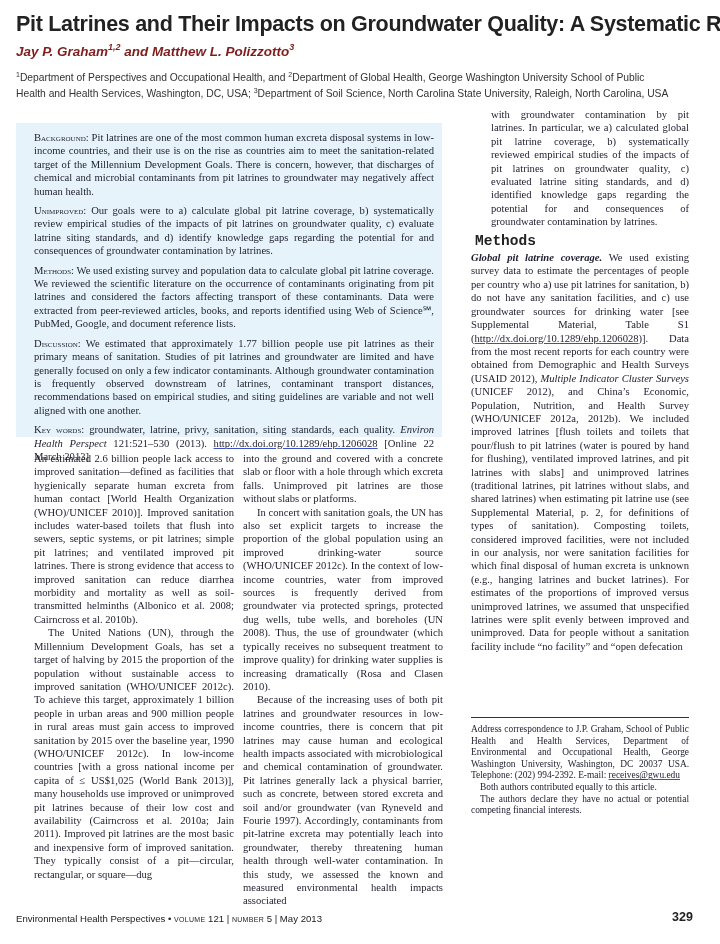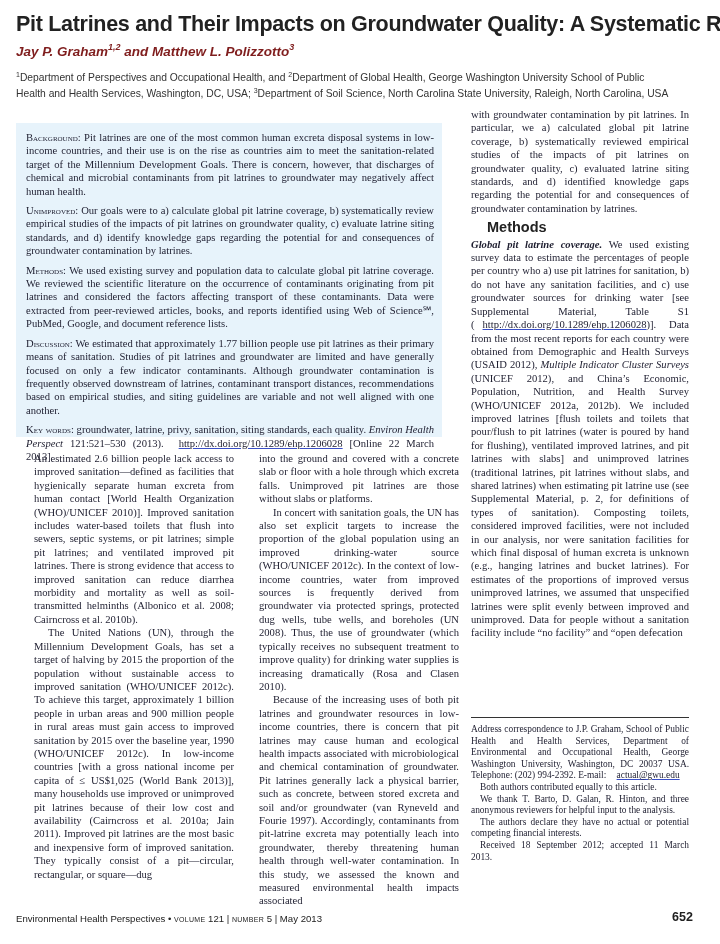--- a/index.html
+++ b/index.html
@@ -6,33 +6,33 @@
   body { width: 720px; height: 944px; position: relative; overflow: hidden; color: #1a1a2e; }
   .serif { font-family: "Liberation Serif", "DejaVu Serif", serif; }
   .sans { font-family: "Liberation Sans", "DejaVu Sans", sans-serif; }
 
   .title { position: absolute; left: 16px; top: 12px; width: 700px; font-size: 21.5px; font-weight: bold; color: #222; letter-spacing: -0.3px; white-space: nowrap; }
   .authors { position: absolute; left: 16px; top: 42px; font-size: 13.5px; font-weight: bold; font-style: italic; color: #7f1d1d; }
   .authors sup { font-size: 9px; }
   .affil { position: absolute; left: 16px; top: 68px; width: 660px; font-size: 10.3px; line-height: 13px; color: #333; }
   .affil sup { font-size: 7px; }
 
-  .abstract { position: absolute; left: 16px; top: 123px; width: 426px; height: 314px; background: #e7f3fb; padding: 8px 8px 0 10px; box-sizing: border-box; }
+  .abstract { position: absolute; left: 16px; top: 123px; width: 426px; height: 314px; background: #e7f3fb; padding: 8px 8px 0 18px; box-sizing: border-box; }
   .abstract p { margin: 0 0 6px 0; font-size: 10.6px; line-height: 13.4px; text-align: justify; color: #1d1d2f; }
   .sc { font-variant: small-caps; }
-  .link { color: #1d1d2f; text-decoration: underline; text-decoration-color: #3a4fc8; margin-left: 8px; }
+  .link { color: #1d1d2f; text-decoration: underline; text-decoration-color: #3a4fc8; }
 
   .col { position: absolute; font-size: 10.6px; line-height: 13.4px; text-align: justify; color: #1d1d2f; }
   .col p { margin: 0; }
   .col p.indent { text-indent: 14px; }
   .col1 { left: 22px; top: 452px; width: 200px; margin-left: 12px; }
-  .col2 { left: 243px; top: 452px; width: 200px; margin-left: 16px; }
+  .col2 { left: 243px; top: 452px; width: 200px; }
   .col3 { left: 471px; top: 108px; width: 218px; }
-  .col3 .continued { margin-bottom: 6px; }
-  .heading { font-family: Liberation Sans, sans-serif; font-weight: bold; font-size: 14.5px; color: #222; margin: 2px 0 3px 16px; text-align: left; }
+  .col3 .continued { margin-bottom: 6px; margin-left: 20px; }
+  .heading { font-family: Liberation Mono, monospace; font-weight: bold; font-size: 14.5px; color: #222; margin: 2px 0 3px 4px; text-align: left; }
   .runin { font-weight: bold; font-style: italic; }
 
   .footnotes { position: absolute; left: 471px; top: 717px; width: 218px; border-top: 1.2px solid #333; padding-top: 6px; font-size: 9.4px; line-height: 11.6px; color: #1d1d2f; text-align: justify; }
   .footnotes p { margin: 0; }
   .footnotes p.indent { text-indent: 9px; }
 
   .footer-left { position: absolute; left: 16px; top: 913px; font-size: 9.6px; color: #222; white-space: nowrap; }
   .footer-left .small { font-size: 7px; letter-spacing: 0.3px; }
   .footer-right { position: absolute; left: 672px; top: 910px; font-size: 12.5px; font-weight: bold; color: #222; }
 </style>
@@ -68,23 +68,21 @@
   <p class="indent">Because of the increasing uses of both pit latrines and groundwater resources in low-income countries, there is concern that pit latrines may cause human and ecological health impacts associated with microbiological and chemical contamination of groundwater. Pit latrines generally lack a physical barrier, such as concrete, between stored excreta and soil and/or groundwater (van Ryneveld and Fourie 1997). Accordingly, contaminants from pit-latrine excreta may potentially leach into groundwater, thereby threatening human health through well-water contamination. In this study, we assessed the known and measured environmental health impacts associated</p>
 </div>
 
 <div class="col col3 serif">
   <p class="continued">with groundwater contamination by pit latrines. In particular, we a) calculated global pit latrine coverage, b) systematically reviewed empirical studies of the impacts of pit latrines on groundwater quality, c) evaluated latrine siting standards, and d) identified knowledge gaps regarding the potential for and consequences of groundwater contamination by latrines.</p>
   <div class="heading">Methods</div>
   <p><span class="runin">Global pit latrine coverage.</span><span> We used existing survey data to estimate the percentages of people per country who a) use pit latrines for sanitation, b) do not have any sanitation facilities, and c) use groundwater sources for drinking water [see Supplemental Material, Table S1 (</span><a class="link">http://dx.doi.org/10.1289/ehp.1206028</a><span>)]. Data from the most recent reports for each country were obtained from Demographic and Health Surveys (USAID 2012), </span><i>Multiple Indicator Cluster Surveys</i><span> (UNICEF 2012), and China’s Economic, Population, Nutrition, and Health Survey (WHO/UNICEF 2012a, 2012b). We included improved latrines [flush toilets and toilets that pour/flush to pit latrines (water is poured by hand for flushing), ventilated improved latrines, and pit latrines with slabs] and unimproved latrines (traditional latrines, pit latrines without slabs, and shared latrines) when estimating pit latrine use (see Supplemental Material, p. 2, for definitions of types of sanitation). Composting toilets, considered improved facilities, were not included in our analysis, nor were sanitation facilities for which final disposal of human excreta is unknown (e.g., hanging latrines and bucket latrines). For estimates of the proportions of improved versus unimproved latrines, we assumed that unspecified latrines were split evenly between improved and unimproved. Data for people without a sanitation facility include “no facility” and “open defecation</span></p>
 </div>
 
 <div class="footnotes serif">
-  <p><span>Address correspondence to J.P. Graham, School of Public Health and Health Services, Department of Environmental and Occupational Health, George Washington University, Washington, DC 20037 USA. Telephone: (202) 994-2392. E-mail: </span><a class="link">actual@gwu.edu</a></p>
+  <p><span>Address correspondence to J.P. Graham, School of Public Health and Health Services, Department of Environmental and Occupational Health, George Washington University, Washington, DC 20037 USA. Telephone: (202) 994-2392. E-mail: </span><a class="link">receives@gwu.edu</a></p>
   <p class="indent">Both authors contributed equally to this article.</p>
-  <p class="indent">We thank T. Barto, D. Galan, R. Hinton, and three anonymous reviewers for helpful input to the analysis.</p>
   <p class="indent">The authors declare they have no actual or potential competing financial interests.</p>
-  <p class="indent">Received 18 September 2012; accepted 11 March 2013.</p>
 </div>
 
 <div class="footer-left sans">
   <span>Environmental Health Perspectives</span><span> • </span><span class="small">VOLUME</span><span> 121 | </span><span class="small">NUMBER</span><span> 5 | May 2013</span>
 </div>
-<div class="footer-right sans">652</div>
+<div class="footer-right sans">329</div>
 
 </body></html>

